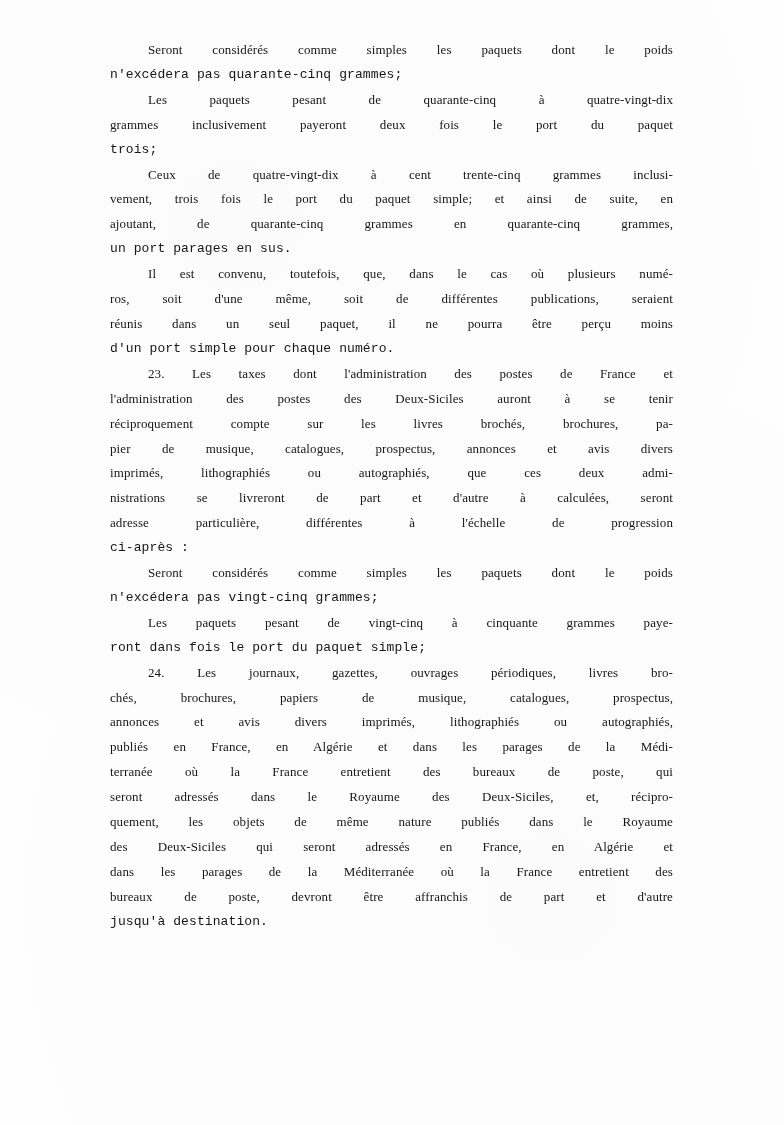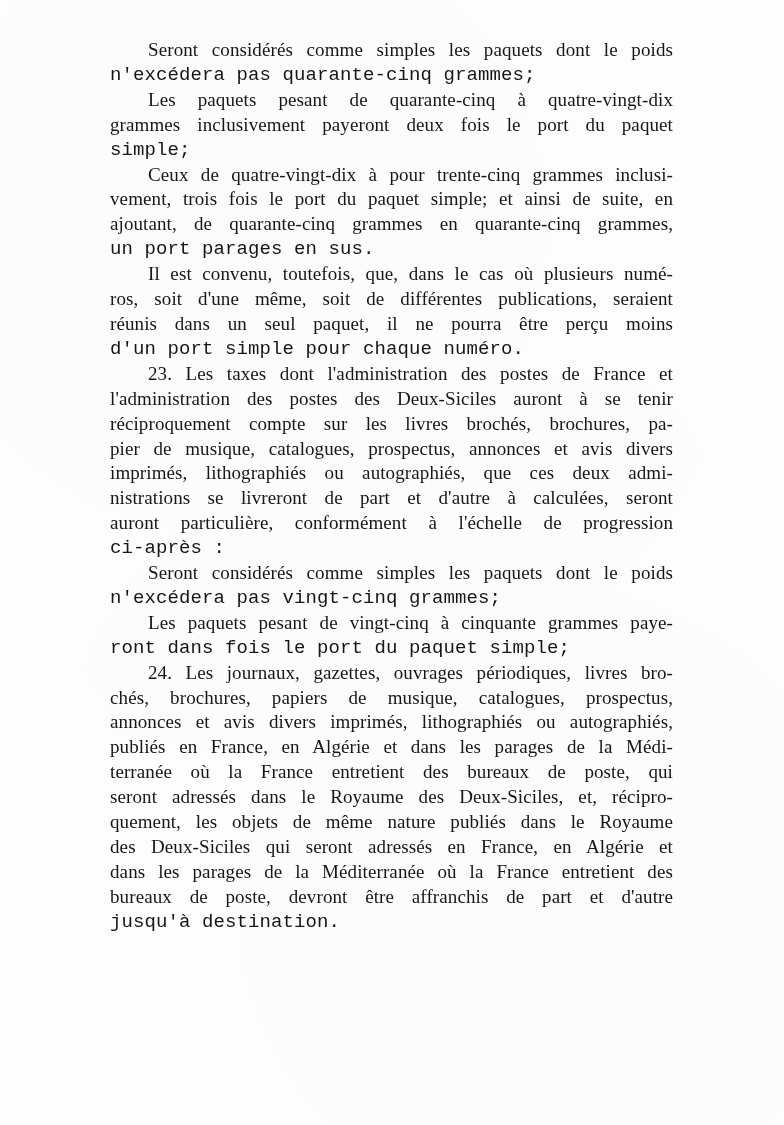--- a/index.html
+++ b/index.html
@@ -20,21 +20,21 @@
       radial-gradient(circle at 30% 20%, rgba(0,0,0,0.012), transparent 60%),
       radial-gradient(circle at 70% 80%, rgba(0,0,0,0.012), transparent 60%),
       #fefefe;
   }
   .text-block {
     position: absolute;
     left: 110px;
     top: 38px;
     width: 563px;
     font-family: "Liberation Serif", "DejaVu Serif", serif;
-    font-size: 19px;
+    font-size: 13px;
     line-height: 24.9px;
     color: #161616;
     text-rendering: optimizeLegibility;
   }
   .paragraph {
     margin: 0;
   }
   .line {
     text-align: justify;
     text-align-last: justify;
@@ -54,42 +54,42 @@
 
 <div class="page">
   <div class="text-block">
       <div class="paragraph">
         <div class="line first">Seront considérés comme simples les paquets dont le poids</div>
         <div class="line last">n'excédera pas quarante-cinq grammes;</div>
       </div>
       <div class="paragraph">
         <div class="line first">Les paquets pesant de quarante-cinq à quatre-vingt-dix</div>
         <div class="line">grammes inclusivement payeront deux fois le port du paquet</div>
-        <div class="line last">simple;</div>
+        <div class="line last">trois;</div>
       </div>
       <div class="paragraph">
-        <div class="line first">Ceux de quatre-vingt-dix à pour trente-cinq grammes inclusi-</div>
+        <div class="line first">Ceux de quatre-vingt-dix à cent trente-cinq grammes inclusi-</div>
         <div class="line">vement, trois fois le port du paquet simple; et ainsi de suite, en</div>
         <div class="line">ajoutant, de quarante-cinq grammes en quarante-cinq grammes,</div>
         <div class="line last">un port parages en sus.</div>
       </div>
       <div class="paragraph">
         <div class="line first">Il est convenu, toutefois, que, dans le cas où plusieurs numé-</div>
         <div class="line">ros, soit d'une même, soit de différentes publications, seraient</div>
         <div class="line">réunis dans un seul paquet, il ne pourra être perçu moins</div>
         <div class="line last">d'un port simple pour chaque numéro.</div>
       </div>
       <div class="paragraph">
         <div class="line first">23. Les taxes dont l'administration des postes de France et</div>
         <div class="line">l'administration des postes des Deux-Siciles auront à se tenir</div>
         <div class="line">réciproquement compte sur les livres brochés, brochures, pa-</div>
         <div class="line">pier de musique, catalogues, prospectus, annonces et avis divers</div>
         <div class="line">imprimés, lithographiés ou autographiés, que ces deux admi-</div>
         <div class="line">nistrations se livreront de part et d'autre à calculées, seront</div>
-        <div class="line">auront particulière, conformément à l'échelle de progression</div>
+        <div class="line">adresse particulière, différentes à l'échelle de progression</div>
         <div class="line last">ci-après :</div>
       </div>
       <div class="paragraph">
         <div class="line first">Seront considérés comme simples les paquets dont le poids</div>
         <div class="line last">n'excédera pas vingt-cinq grammes;</div>
       </div>
       <div class="paragraph">
         <div class="line first">Les paquets pesant de vingt-cinq à cinquante grammes paye-</div>
         <div class="line last">ront dans fois le port du paquet simple;</div>
       </div>

